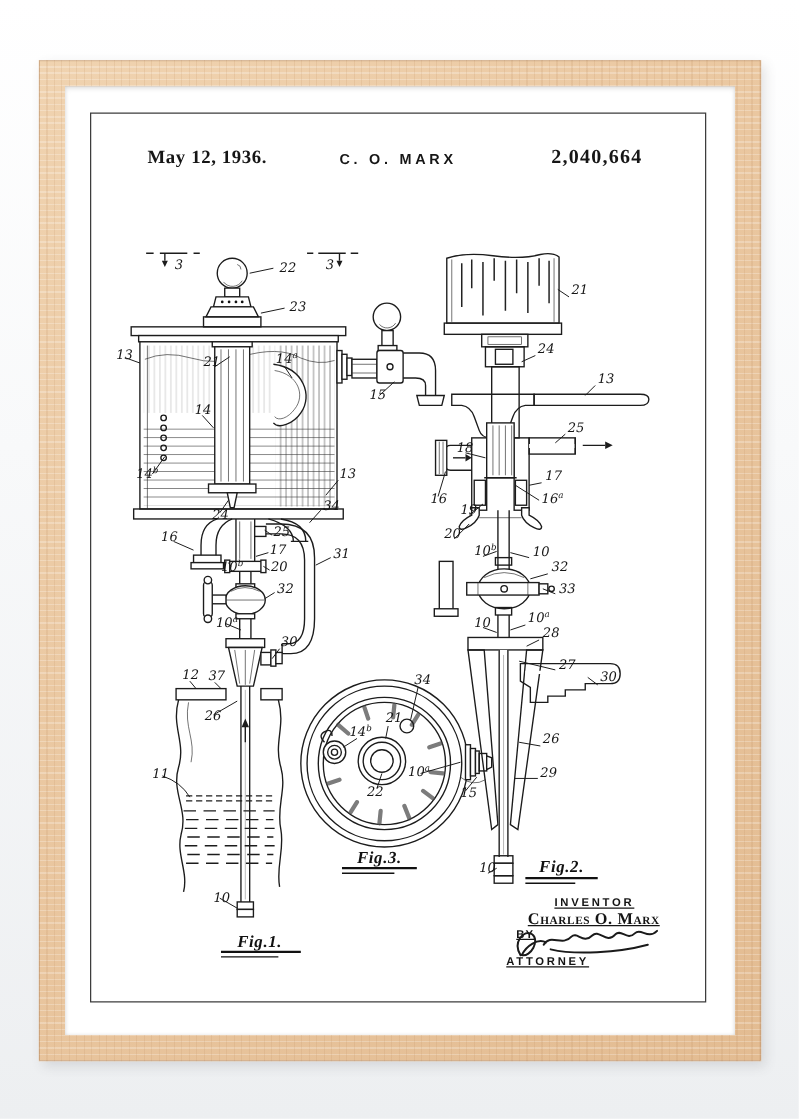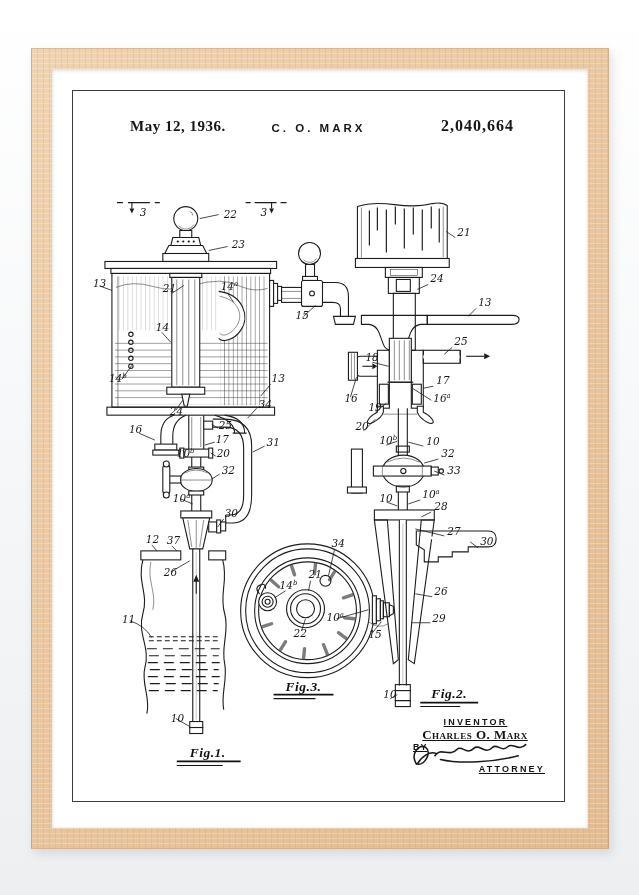--- a/index.html
+++ b/index.html
@@ -18,31 +18,31 @@
   }
   .matte{
     position:absolute;inset:21px;background:#ffffff;
     box-shadow:inset 0 2px 4px rgba(0,0,0,.10), inset 0 0 3px rgba(0,0,0,.10);
   }
   .page{
     position:absolute;left:20px;top:21px;width:491px;height:710px;
     border:1.5px solid #3d3d3d;background:#ffffff;
   }
   .hdr{position:absolute;color:#161616;white-space:nowrap;}
-  .hdr-date{left:57px;top:27px;font:bold 15px "Liberation Serif",serif;letter-spacing:.5px;text-align:right;}
+  .hdr-date{left:45px;top:27px;font:bold 15px "Liberation Serif",serif;letter-spacing:.5px;text-align:right;}
   .hdr-num{right:50px;top:26px;font:bold 16px "Liberation Serif",serif;letter-spacing:1px;}
   .hdr-name{left:0;right:0;top:31px;text-align:center;font:bold 11.5px "Liberation Sans",sans-serif;letter-spacing:3px;}
   .hdr-title{left:0;right:0;top:50px;text-align:center;font:9.5px "DejaVu Sans Mono",monospace;letter-spacing:2.2px;}
   .hdr-filed{left:0;right:0;top:66px;text-align:center;font:9.5px "DejaVu Sans Mono",monospace;letter-spacing:1.2px;}
   .art{position:absolute;left:0;top:99px;}
   .sig{position:absolute;color:#141414;white-space:nowrap;text-decoration:underline;}
   .sig-inventor{left:330px;width:145px;top:626px;text-align:center;font:600 9px "Liberation Sans",sans-serif;letter-spacing:2.2px;}
   .sig-name{left:327px;width:150px;top:636px;text-align:center;font:600 13px "Liberation Serif",serif;font-variant:small-caps;letter-spacing:.5px;}
   .sig-by{left:340px;top:651px;font:600 9px "Liberation Sans",sans-serif;letter-spacing:1px;}
-  .sig-attorney{left:332px;width:140px;top:673px;text-align:right;font:600 9px "Liberation Sans",sans-serif;letter-spacing:2.2px;}
+  .sig-attorney{left:332px;width:140px;top:673px;text-align:left;font:600 9px "Liberation Sans",sans-serif;letter-spacing:2.2px;}
   .sig-script{position:absolute;left:336px;top:643px;}
   svg{display:block;}
   .ref{font:italic 10.5px "DejaVu Serif",serif;fill:#161616;}
   .cap{font:bold italic 13.5px "Liberation Serif",serif;fill:#111;letter-spacing:.5px;}
   .ink{stroke:#1c1c1c;fill:none;stroke-width:1.1;}
   .inkW{stroke:#1c1c1c;fill:#ffffff;stroke-width:1.1;}
   .thin{stroke:#333;fill:none;stroke-width:.55;}
   .lead{stroke:#1c1c1c;fill:none;stroke-width:.8;}
   .capline{stroke:#111;fill:none;}
 </style>

